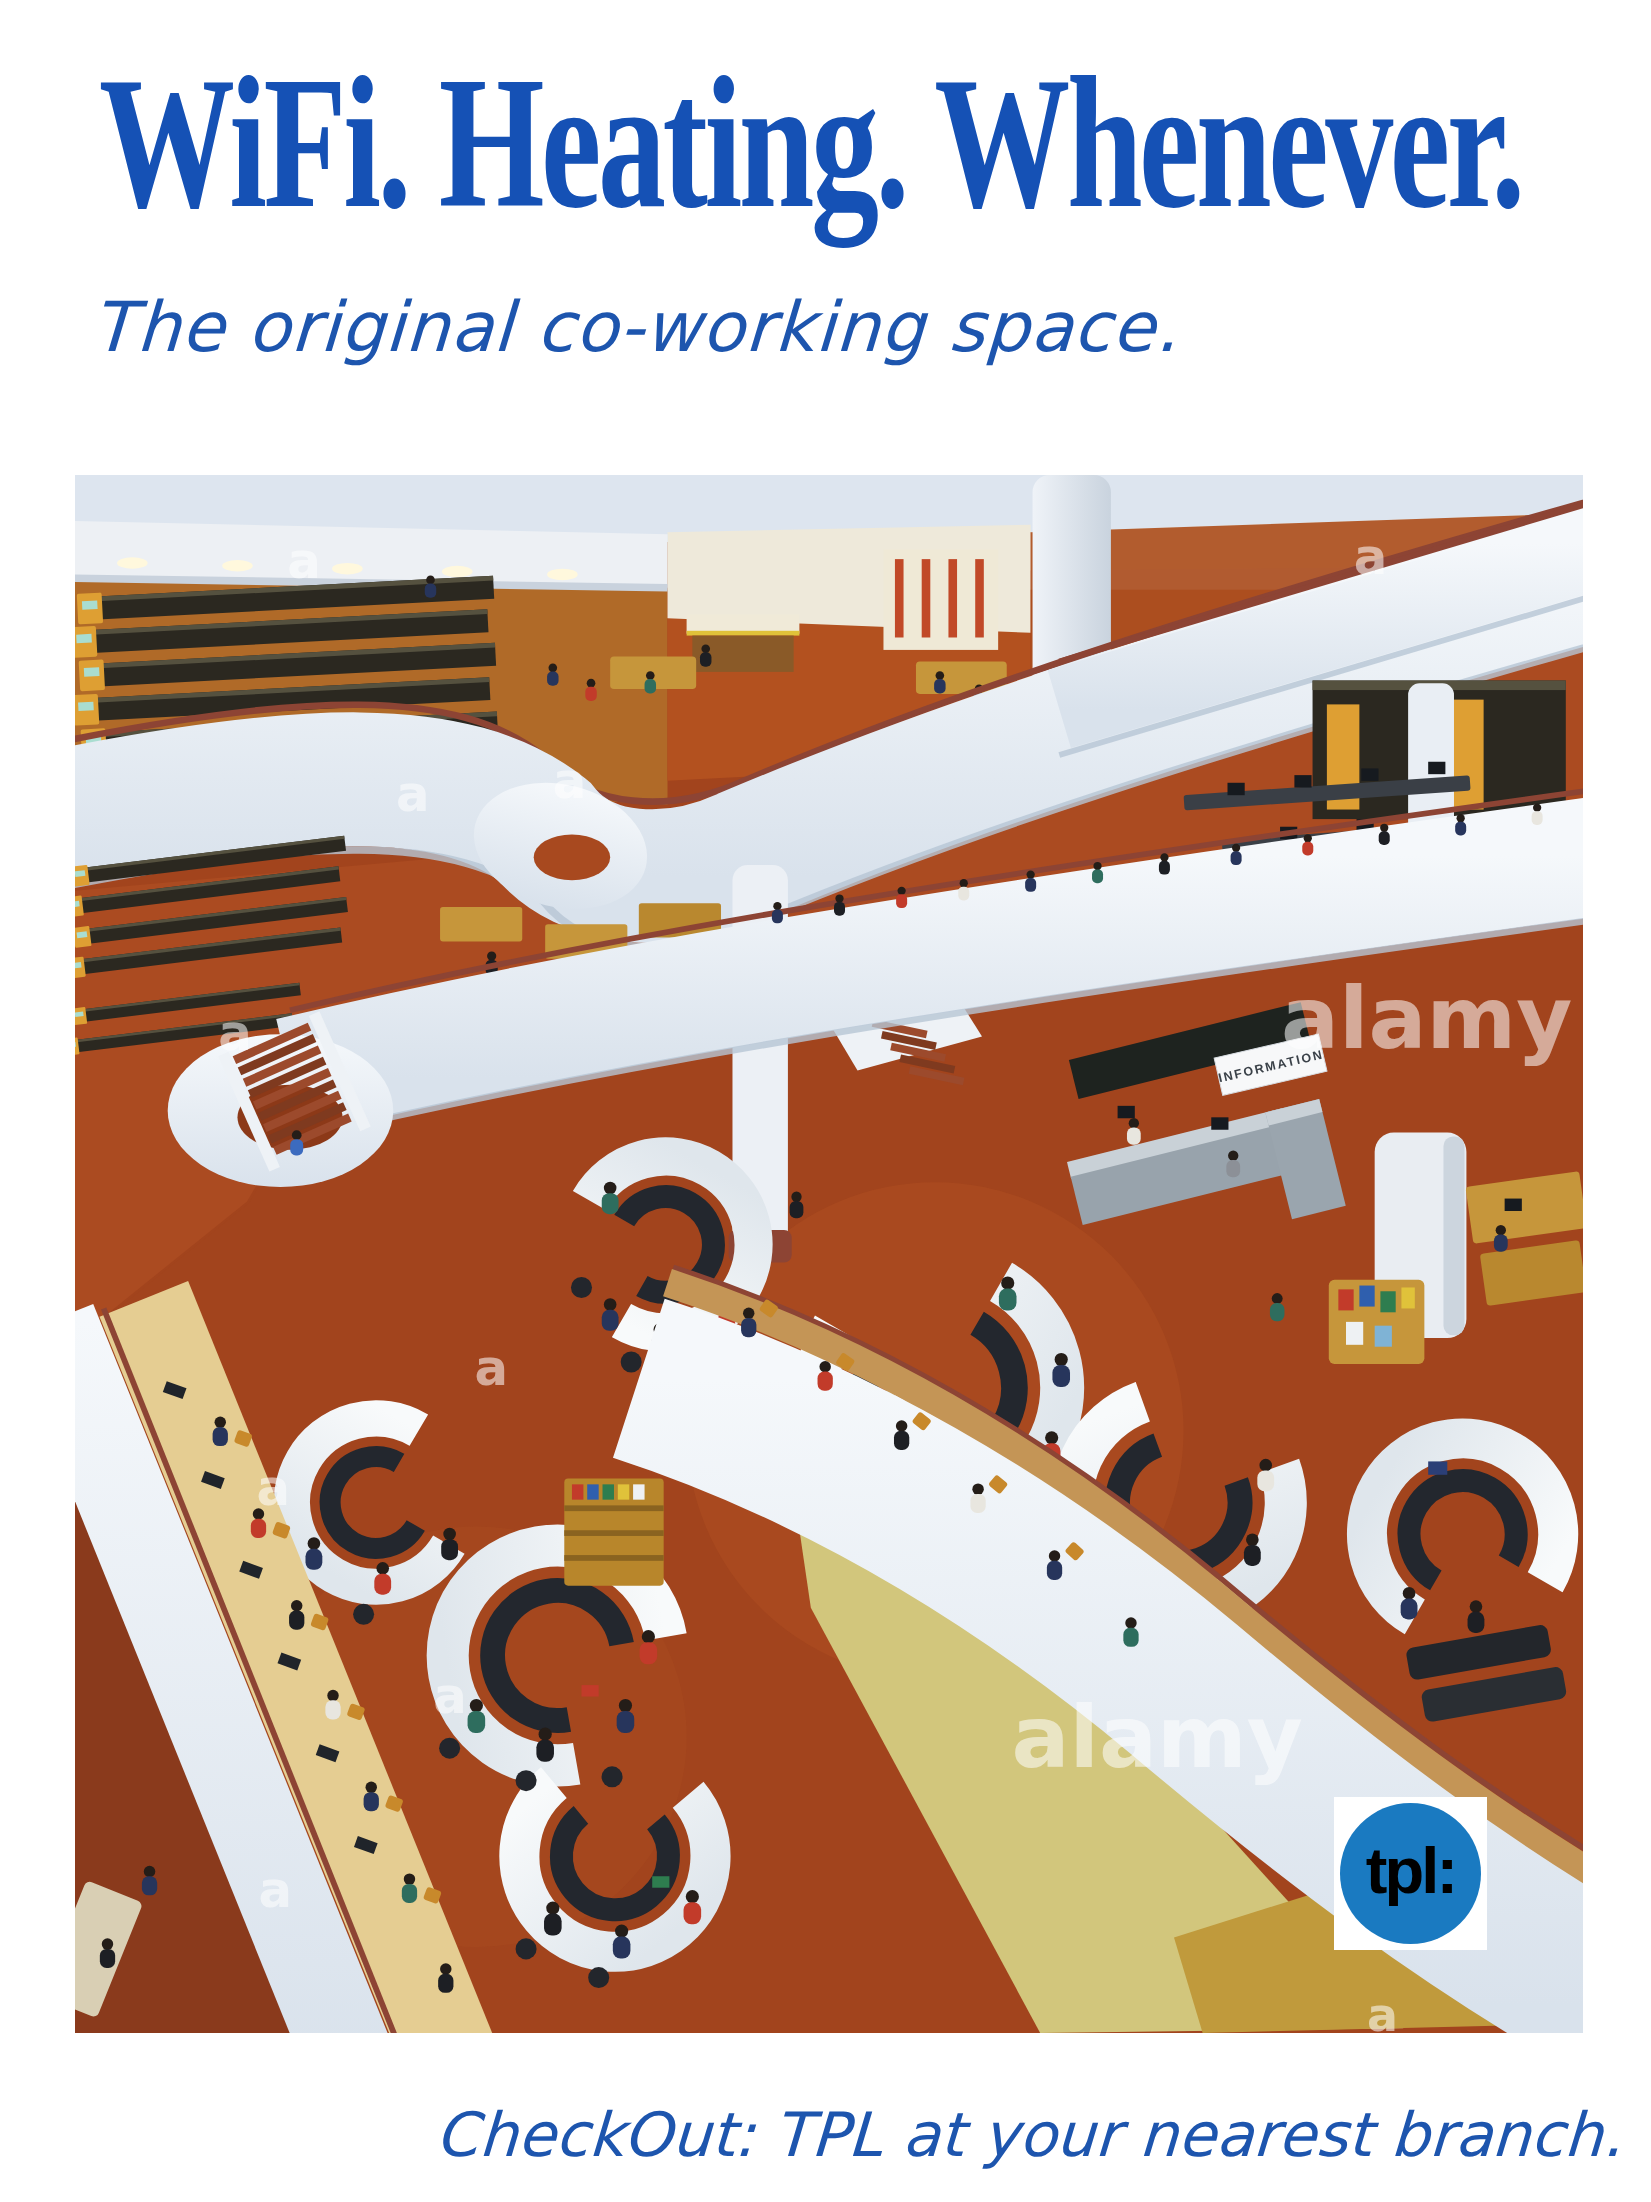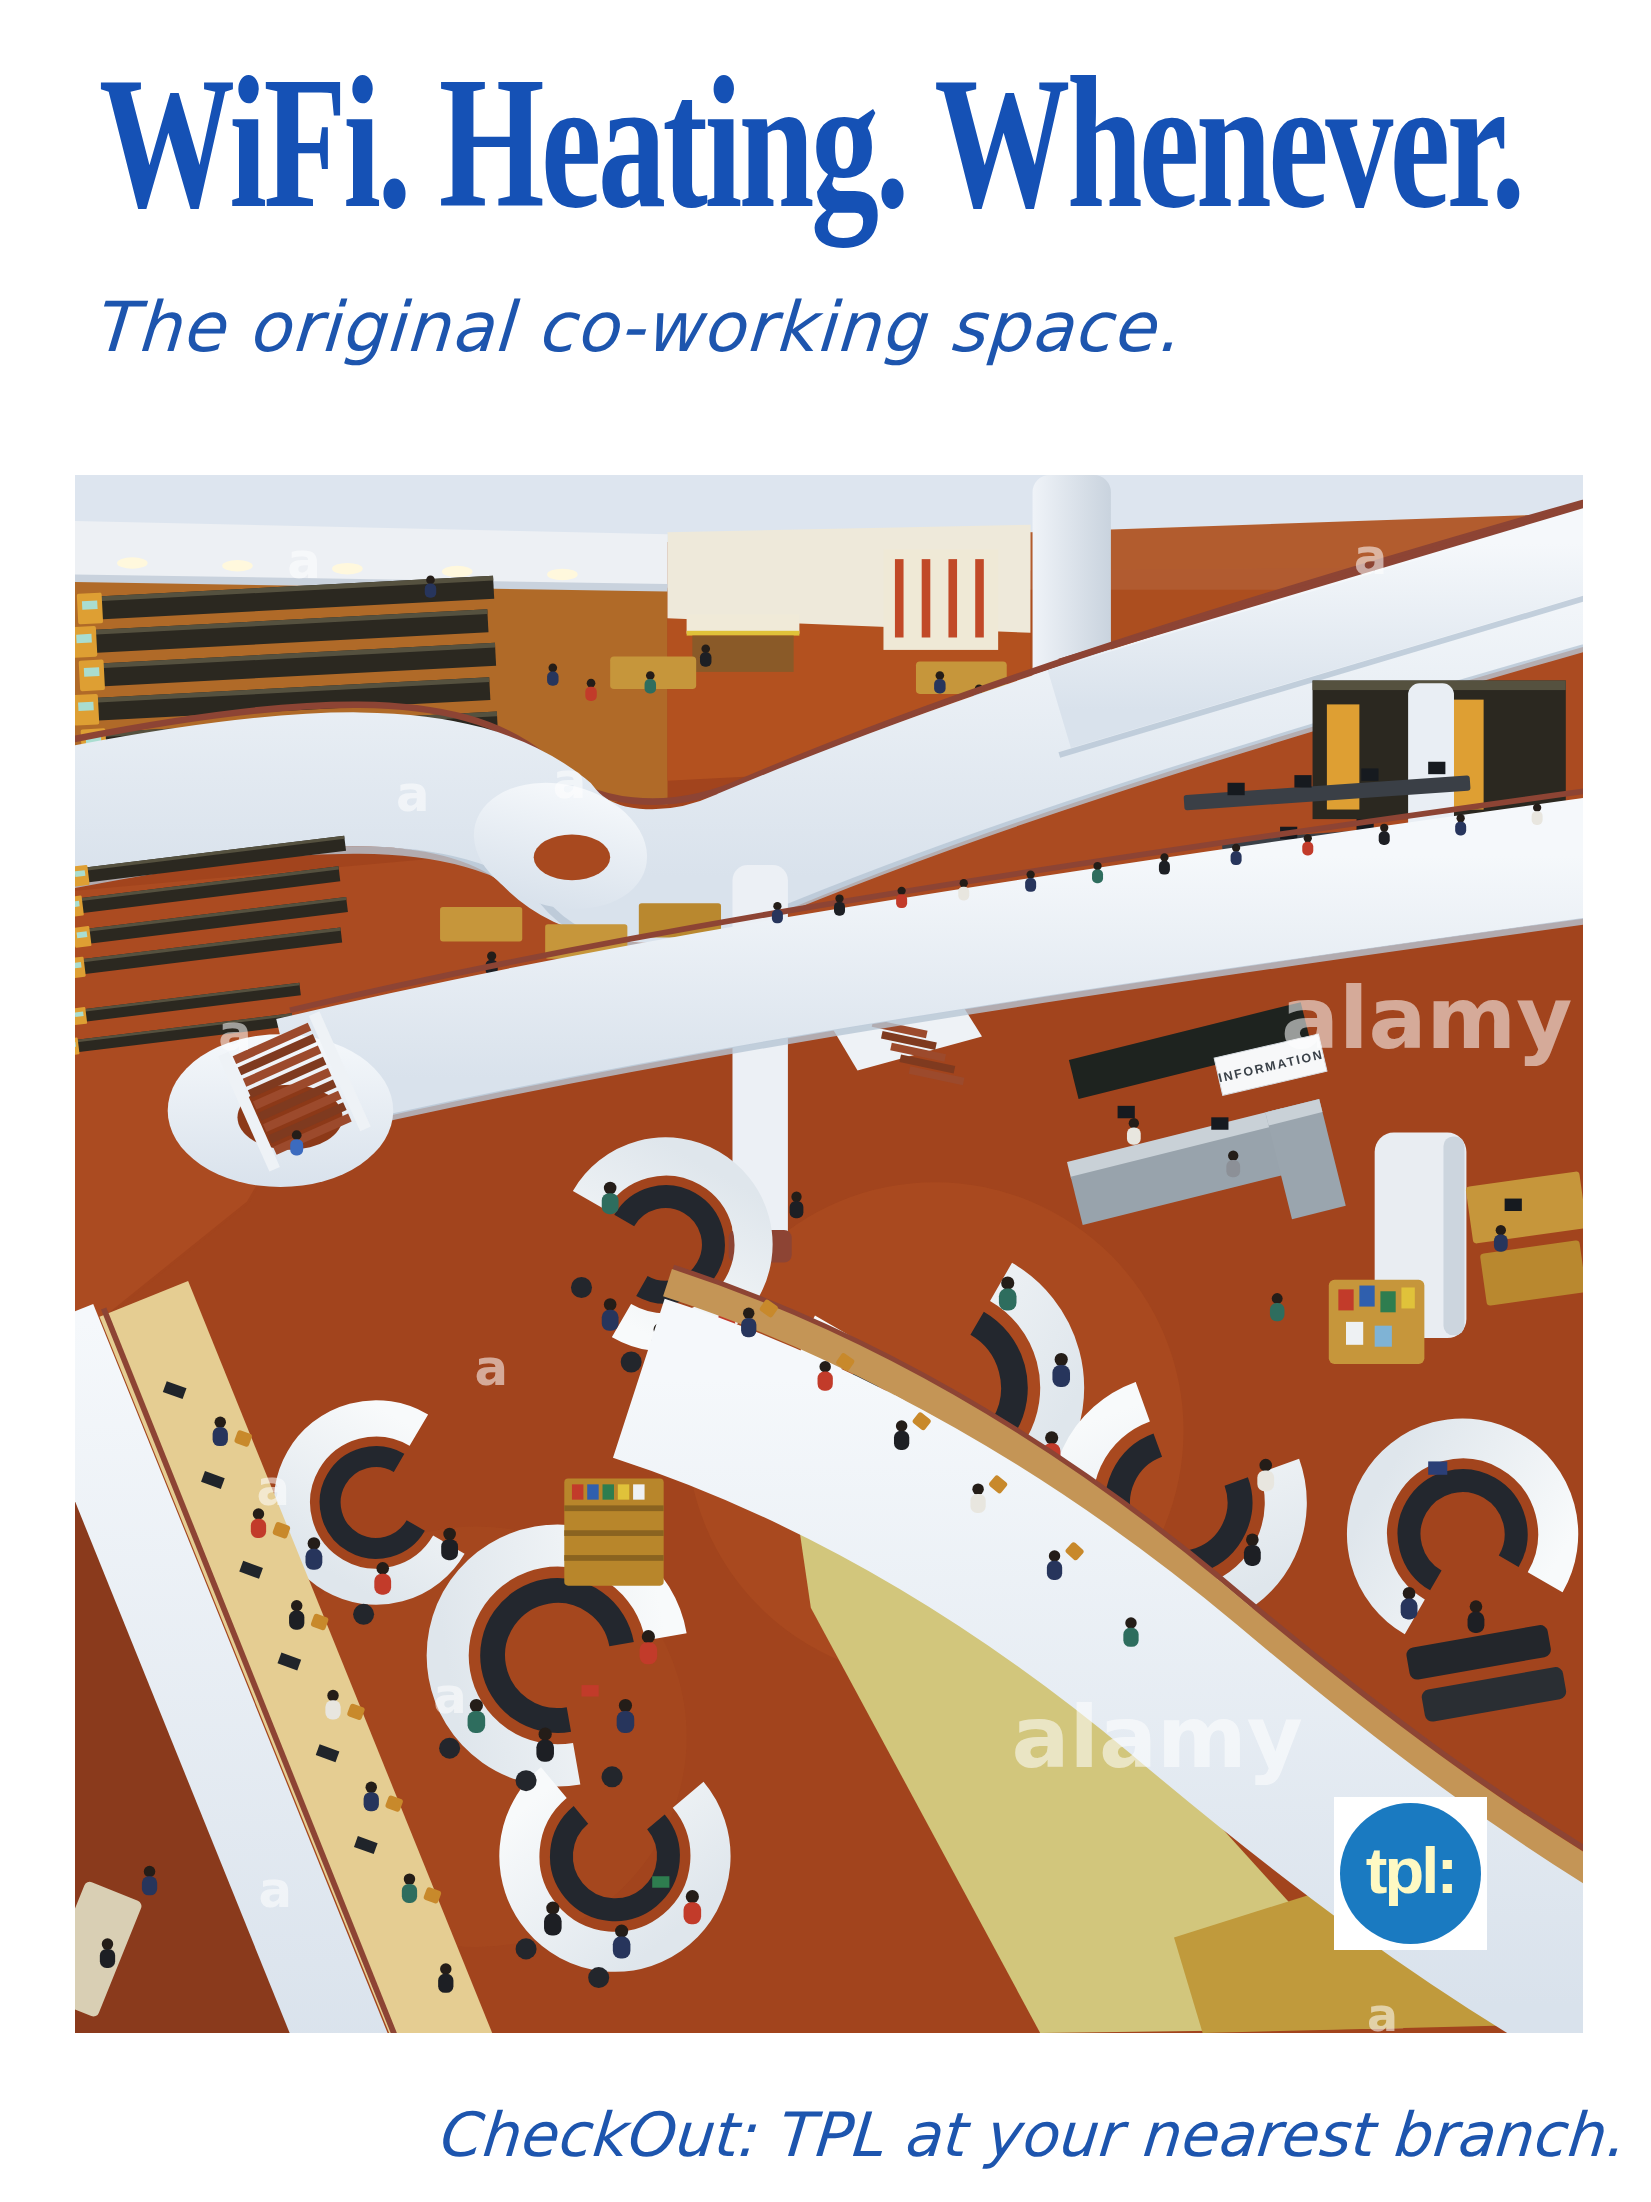--- a/index.html
+++ b/index.html
@@ -28,21 +28,21 @@
   .tpl-logo {
     position:absolute; left:1259px; top:1322px; width:153px; height:153px;
     background:#ffffff; display:flex; align-items:center; justify-content:center;
   }
   .tpl-circle {
     width:141px; height:141px; border-radius:50%; background:#1a7ac1;
     display:flex; align-items:center; justify-content:center;
   }
   .tpl-circle span {
     font-family:"Liberation Sans", sans-serif; font-weight:700;
-    font-size:65px; color:#fef9c3; letter-spacing:-2.9px; margin-top:-5.7px;
+    font-size:65px; color:#000000; letter-spacing:-2.9px; margin-top:-5.7px;
   }
   .footer-tagline {
     position:absolute; right:21px; top:2099px; margin:0;
     font-family:"DejaVu Sans", sans-serif; font-style:italic;
     font-size:61px; color:#1d55ae; white-space:nowrap;
     transform:skewX(-6deg); transform-origin:100% 0;
   }
   .wm { font-family:"DejaVu Sans", sans-serif; font-weight:bold; fill:#ffffff; opacity:0.55; }
   .sign-text { font-family:"Liberation Sans", sans-serif; font-weight:bold; fill:#3a4148; letter-spacing:2px; }
 </style>

